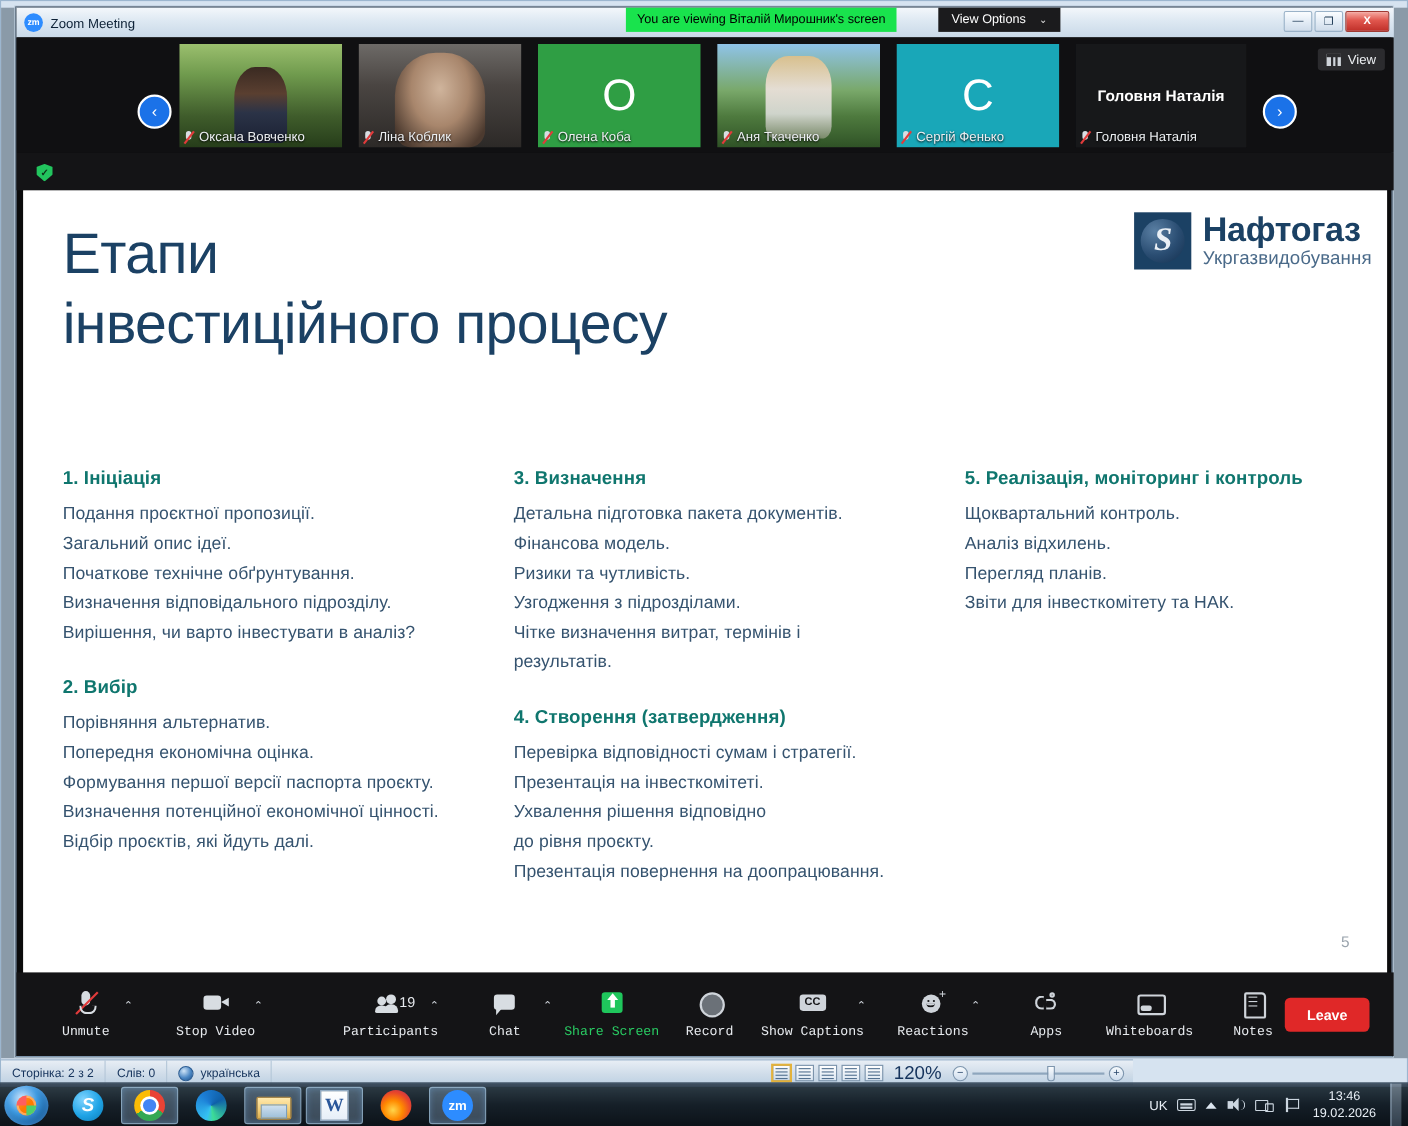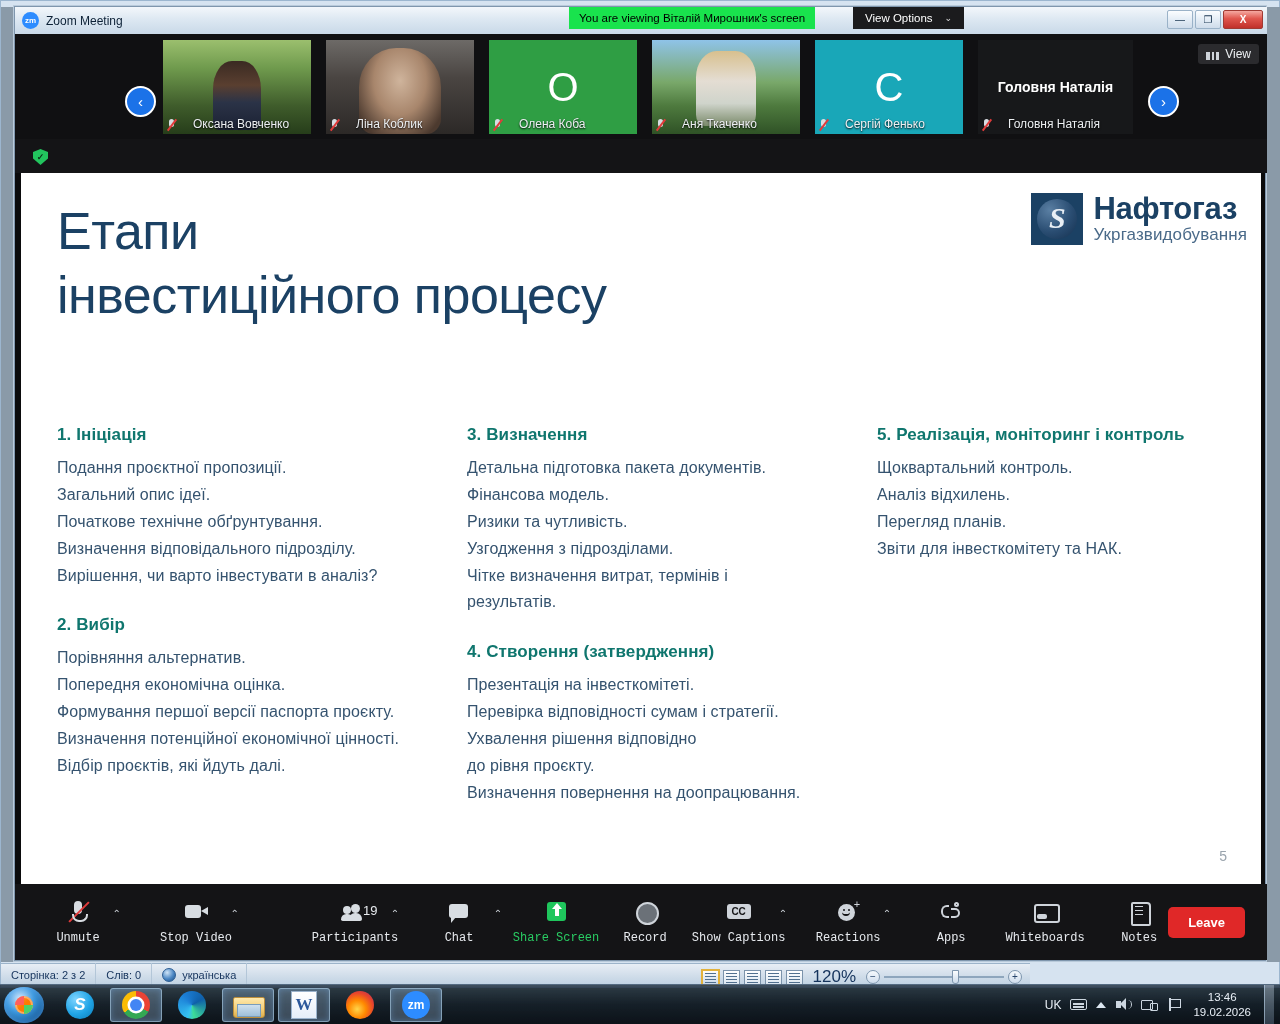--- a/index.html
+++ b/index.html
@@ -25,21 +25,21 @@
     border: 1px solid #9cb6cf;
   }
   .word-canvas {
     position: absolute; left: 0; top: 6px; width: 1280px; height: 955px;
     background: #8a9aa8;
   }
   .word-statusbar {
     position: absolute; left: 0; bottom: 0; width: 1029px; height: 24px;
     background: linear-gradient(180deg,#e8eef5 0%, #cfdce9 55%, #bcd0e2 100%);
     border-top: 1px solid #9db4ca;
-    display: flex; align-items: flex-end;
+    display: flex; align-items: center;
     font-size: 11px; color: #15335c;
   }
   .wsb-cell {
     padding: 0 10px; height: 24px; display: flex; align-items: center; gap: 6px;
     border-right: 1px solid #b3c6d8;
     white-space: nowrap;
   }
   .wsb-right { margin-left: auto; display: flex; align-items: center; gap: 4px; padding-right: 8px; }
   .wsb-viewicon {
     width: 17px; height: 15px; border: 1px solid #7b93ab;
@@ -131,21 +131,21 @@
   }
   .tile {
     position: absolute; top: 6px; width: 148px; height: 94px;
     background: #17181a; overflow: hidden;
   }
   .tile .thumb {
     position: absolute; inset: 0;
   }
   .tile .name {
     position: absolute; left: 0; bottom: 2px;
-    display: flex; align-items: center; gap: 16px;
+    display: flex; align-items: center; gap: 4px;
     color: #eceff2; font-size: 12px;
     padding: 1px 6px 1px 3px;
     text-shadow: 0 1px 2px #000;
     white-space: nowrap;
   }
   .mic-muted {
     width: 11px; height: 13px; position: relative; flex: 0 0 auto;
   }
   .mic-muted::before {
     content: ""; position: absolute; left: 3px; top: 1px;
@@ -729,25 +729,25 @@
             <h3>3. Визначення</h3>
             <p>Детальна підготовка пакета документів.</p>
             <p>Фінансова модель.</p>
             <p>Ризики та чутливість.</p>
             <p>Узгодження з підрозділами.</p>
             <p>Чітке визначення витрат, термінів і</p>
             <p>результатів.</p>
           </div>
           <div class="block">
             <h3>4. Створення (затвердження)</h3>
+            <p>Перевірка відповідності сумам і стратегії.</p>
             <p>Презентація на інвесткомітеті.</p>
-            <p>Перевірка відповідності сумам і стратегії.</p>
             <p>Ухвалення рішення відповідно</p>
             <p>до рівня проєкту.</p>
-            <p>Визначення повернення на доопрацювання.</p>
+            <p>Презентація повернення на доопрацювання.</p>
           </div>
         </div>
 
         <div class="col c3">
           <div class="block">
             <h3>5. Реалізація, моніторинг і контроль</h3>
             <p>Щоквартальний контроль.</p>
             <p>Аналіз відхилень.</p>
             <p>Перегляд планів.</p>
             <p>Звіти для інвесткомітету та НАК.</p>

